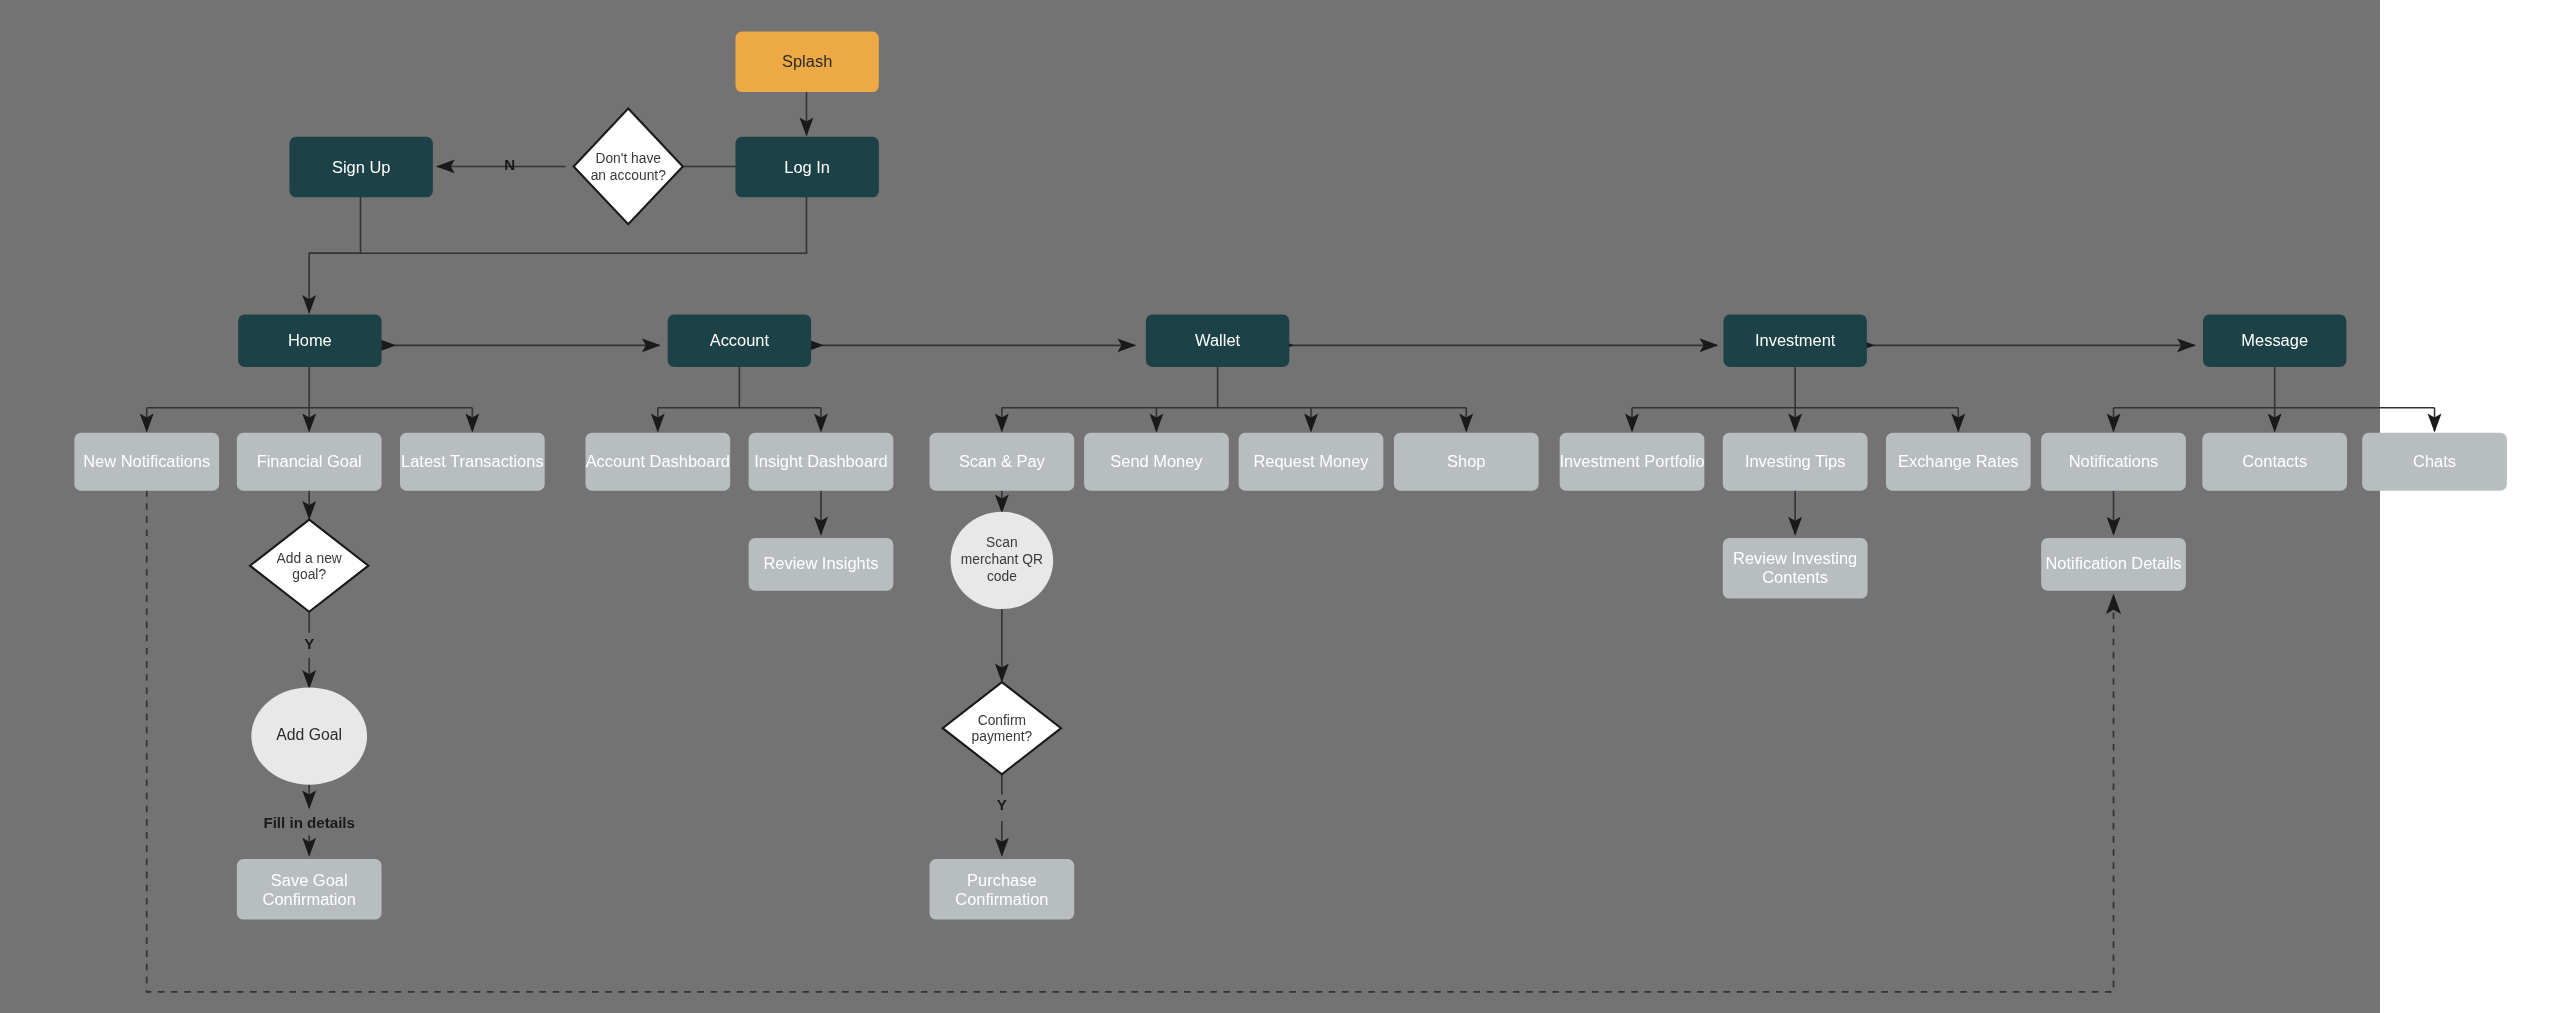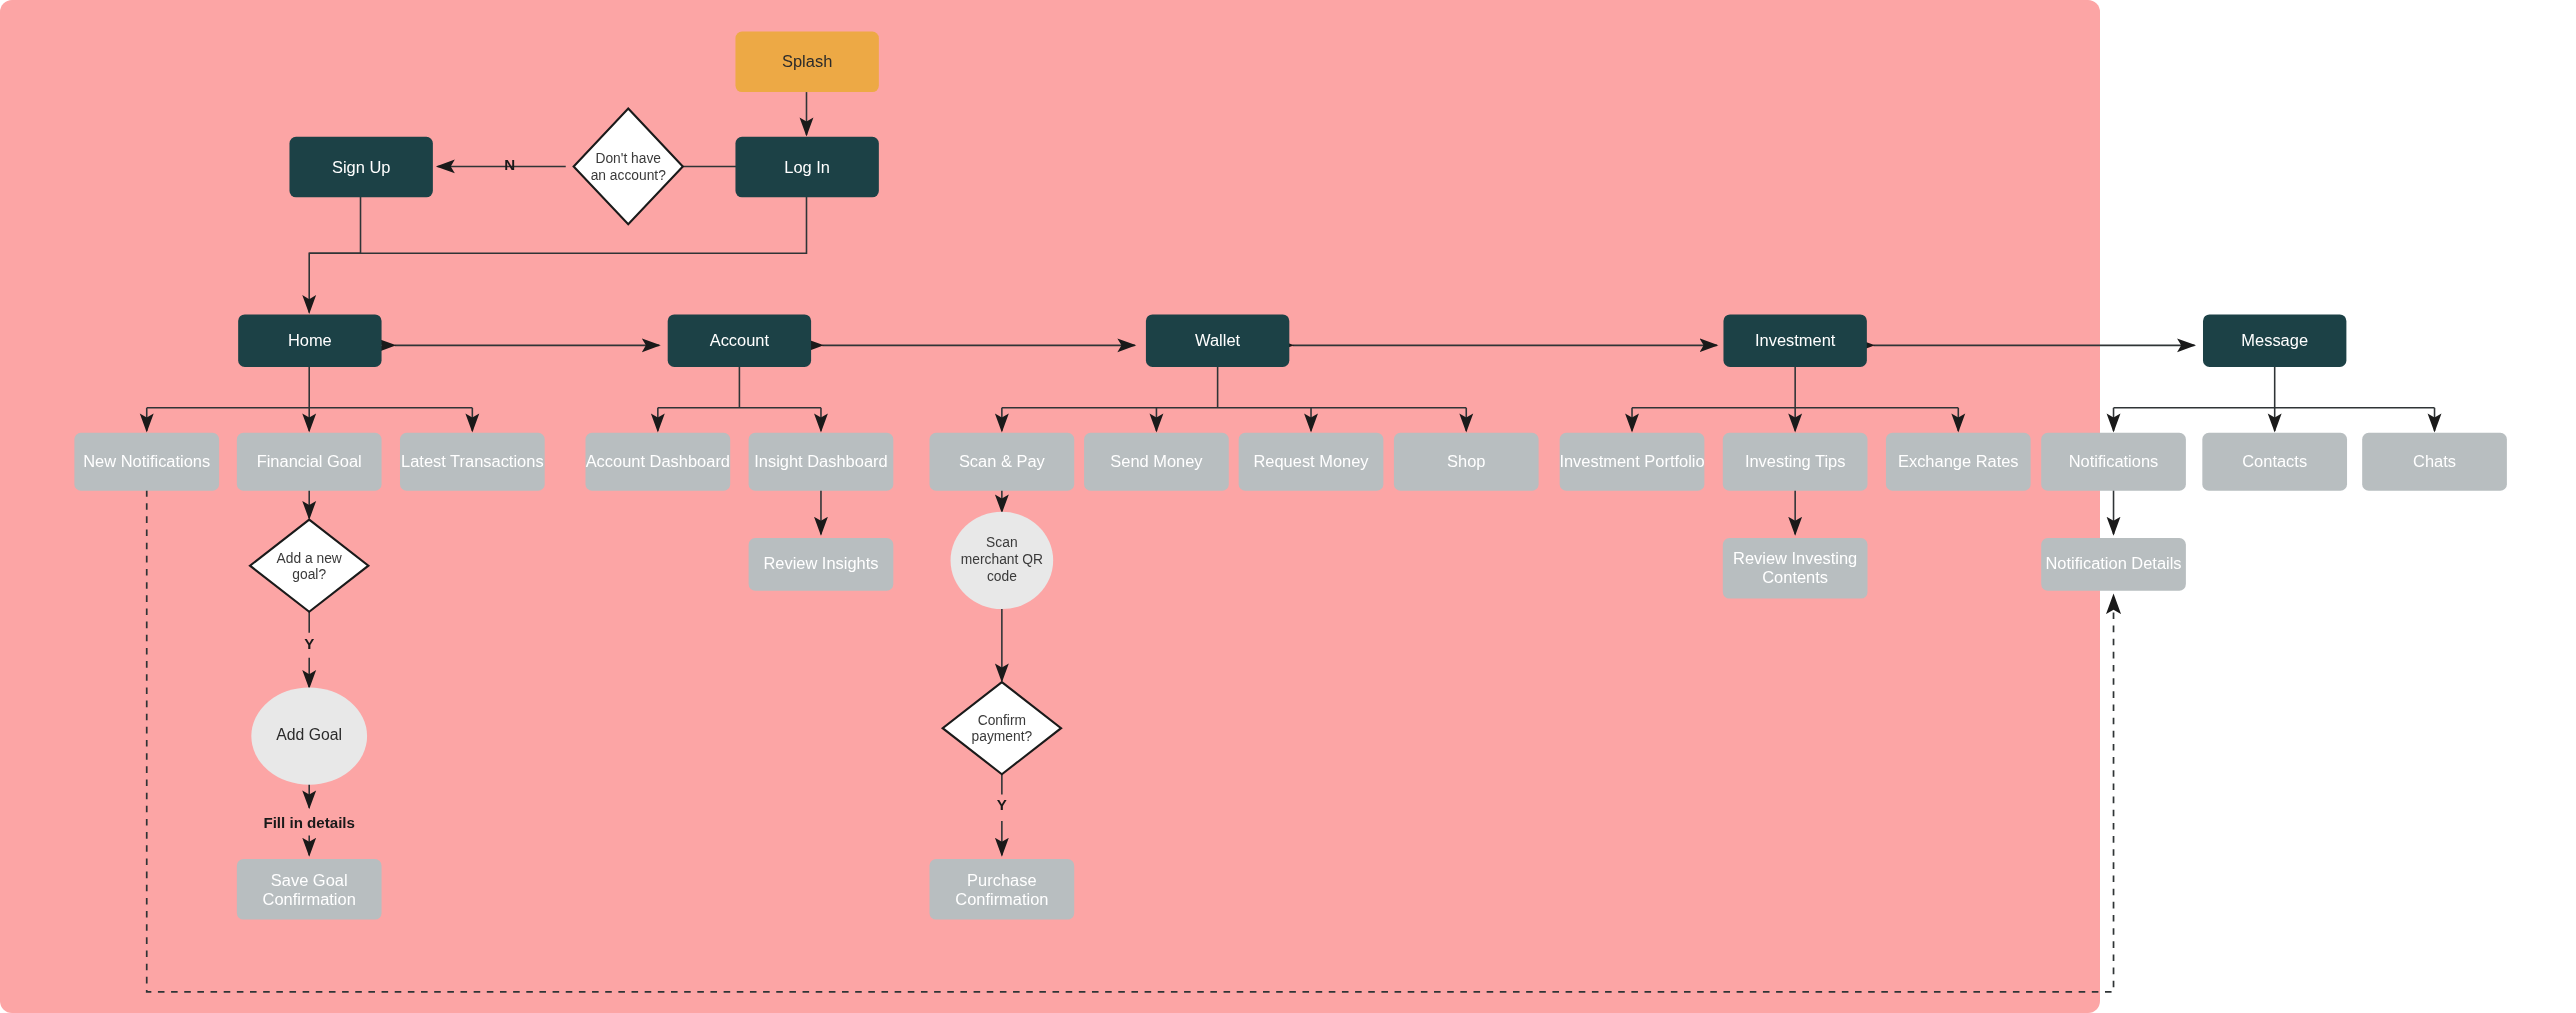--- a/index.html
+++ b/index.html
@@ -9,24 +9,23 @@
     background: #ffffff;
   }
   body {
     font-family: "Liberation Sans", sans-serif;
     width: 2576px;
     height: 1013px;
     overflow: hidden;
   }
   #diagram-root {
     position: relative;
-    width: 2100px;
+    width: 2380px;
     height: 1013px;
-    background: #fca5a5;
-    border-radius: 12px;
+    background: #737373;
   }
   svg#flow-svg {
     position: absolute;
     top: 0; left: 0;
     width: 2576px;
     height: 1013px;
     display: block;
   }
   .node-label {
     font-family: "Liberation Sans", sans-serif;

